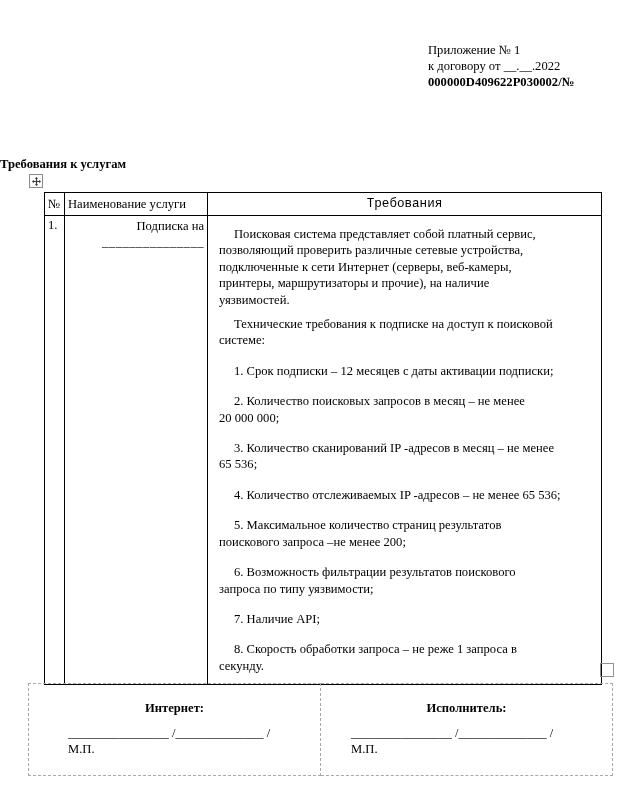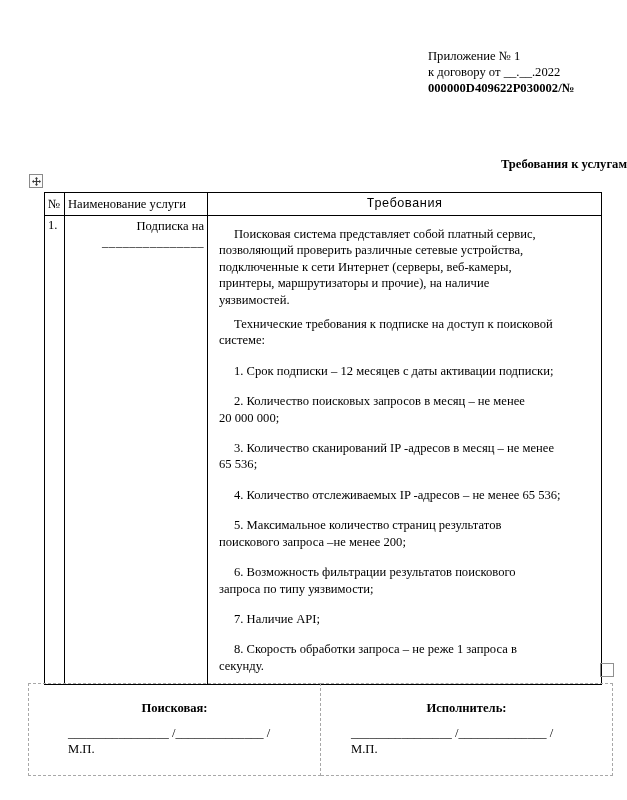--- a/index.html
+++ b/index.html
@@ -7,30 +7,30 @@
     width: 627px; height: 800px;
     background: #ffffff;
     color: #000000;
     font-family: "Liberation Serif", "DejaVu Serif", serif;
     position: relative;
     overflow: hidden;
   }
 
   
   .annex {
-    position: absolute; left: 428px; top: 48px;
+    position: absolute; left: 428px; top: 42px;
     font-size: 12.6px; line-height: 16px;
     width: 190px;
   }
   .annex .bold { font-weight: bold; }
 
   
   .doc-title {
     position: absolute; left: 0; top: 157px; width: 627px;
-    text-align: right; font-weight: bold; font-size: 12.6px;
+    text-align: left; font-weight: bold; font-size: 12.6px;
   }
 
   
   .move-handle {
     position: absolute; left: 29px; top: 174px;
     width: 12px; height: 12px;
     border: 1px solid #8a8a8a; background: #fcfcfc;
     display: flex; align-items: center; justify-content: center;
     box-sizing: content-box;
   }
@@ -156,21 +156,21 @@
   </tr>
 </tbody>
   </table>
 
 <div class="resize-handle"></div>
 
 <table class="sig-table">
   <tbody>
       <tr>
     <td>
-      <div class="sig-title">Поисковая:</div>
+      <div class="sig-title">Интернет:</div>
       <div class="sig-line pad-cust">________________ /______________ /</div>
       <div class="sig-seal pad-cust">М.П.</div>
     </td>
     <td>
       <div class="sig-title">Исполнитель:</div>
       <div class="sig-line pad-contr">________________ /______________ /</div>
       <div class="sig-seal pad-contr">М.П.</div>
     </td>
   </tr>
 </tbody>

